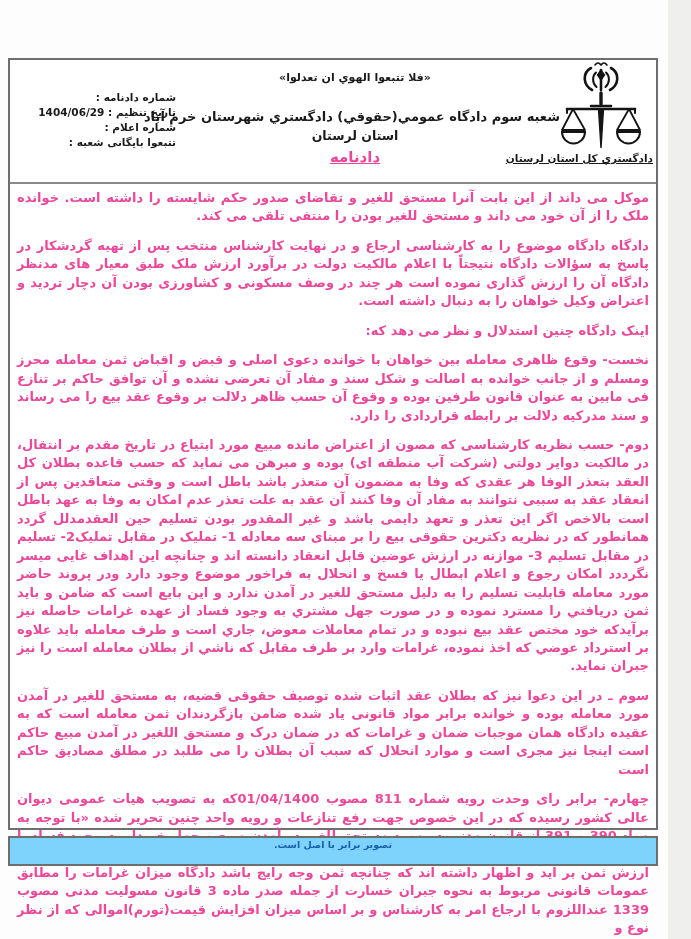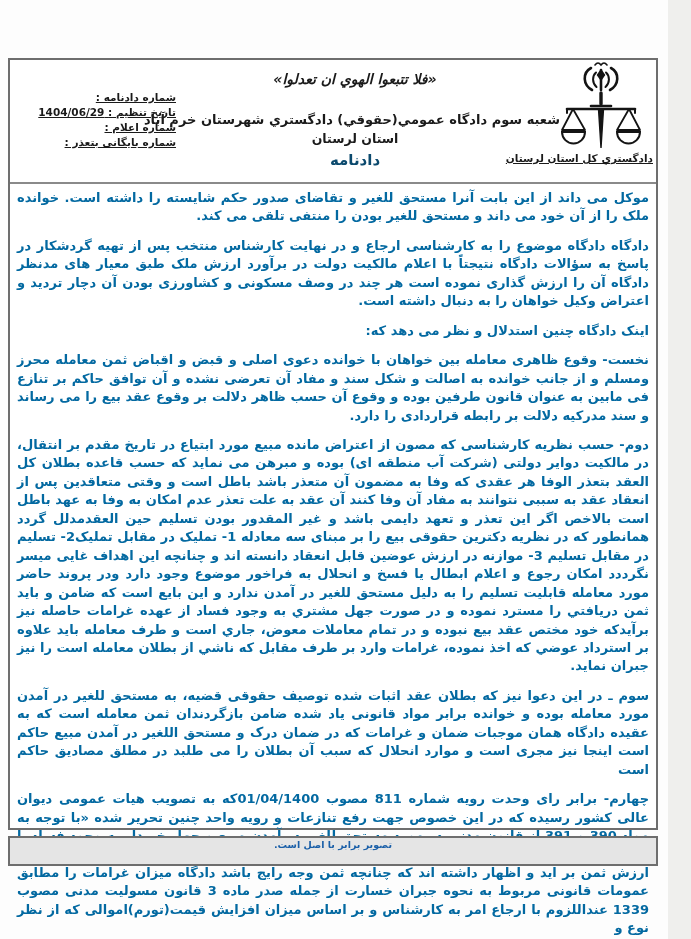--- a/index.html
+++ b/index.html
@@ -11,40 +11,40 @@
   .doc-frame{
     position:absolute;left:8px;top:58px;width:650px;height:772px;
     border:2px solid #6e6e6e;background:#ffffff;direction:rtl;box-sizing:border-box;
   }
   
   .header{position:relative;height:122px;border-bottom:2px solid #8a8a8a;}
   .emblem{position:absolute;right:3px;top:2px;width:104px;text-align:center;}
   .emblem svg{display:block;margin:0 auto;}
   .emblem-caption{font-size:10.5px;font-weight:bold;color:#1a1a1a;white-space:nowrap;text-decoration:underline;}
   .center-col{position:absolute;left:140px;top:11px;width:410px;text-align:center;color:#1a1a1a;}
-  .quote{font-size:14px;font-weight:bold;font-style:italic;}
+  .quote{font-size:11px;font-weight:bold;}
   .court-line1{font-size:13px;font-weight:bold;margin-top:25px;white-space:nowrap;}
   .court-line2{font-size:12.5px;font-weight:bold;margin-top:4px;}
   .doc-type{font-size:15px;font-weight:bold;margin-top:5px;}
   .meta{
     position:absolute;left:46px;top:30px;width:120px;
     font-size:10.5px;font-weight:bold;text-align:right;color:#1a1a1a;
   }
-  .meta-row{line-height:15px;white-space:nowrap;text-decoration:underline;}
+  .meta-row{line-height:15px;white-space:nowrap;}
   .meta-val{direction:ltr;unicode-bidi:embed;}
   
   .body-text{
-    padding:5px 7px 0 7px;text-align:justify;color:#0369a1;
+    padding:5px 7px 0 7px;text-align:justify;color:#ec4899;
     font-size:13px;font-weight:600;line-height:1.42;
   }
   .body-text p{margin:0 0 11px 0;}
   
   .footer-box{
     position:absolute;left:8px;top:836px;width:650px;height:30px;
-    border:2px solid #6e6e6e;background:#e5e5e5;text-align:center;
+    border:2px solid #6e6e6e;background:#7dd3fc;text-align:center;
     direction:rtl;box-sizing:border-box;
   }
   .cert-line{font-size:9.5px;font-weight:bold;margin-top:1px;}
   .address-line{font-size:10.5px;font-weight:bold;color:#111;margin-top:1px;}
 </style>
 </head>
 <body>
 
 <div class="canvas">
   <div class="side-strip"></div>
@@ -82,38 +82,38 @@
             </g>
           </svg>
         </span>
         <div class="emblem-caption">دادگستري کل استان لرستان</div>
       </div>
 
       <div class="center-col">
         <div class="quote">«فلا تتبعوا الهوي ان تعدلوا»</div>
         <div class="court-line1">شعبه سوم دادگاه عمومي(حقوقي) دادگستري شهرستان خرم آباد</div>
         <div class="court-line2">استان لرستان</div>
-        <div class="doc-type" style="color:#0c4a6e;">دادنامه</div>
+        <div class="doc-type" style="color:#ec4899;text-decoration:underline;">دادنامه</div>
       </div>
 
       <div class="meta">
           <div class="meta-row">
           <span>شماره دادنامه :</span>
           <span class="meta-val"></span>
         </div>
           <div class="meta-row">
           <span>تاریخ تنظیم :</span>
           <span class="meta-val">1404/06/29</span>
         </div>
           <div class="meta-row">
           <span>شماره اعلام :</span>
           <span class="meta-val"></span>
         </div>
           <div class="meta-row">
-          <span>شماره بایگانی بتعذر :</span>
+          <span>تتبعوا بایگانی شعبه :</span>
           <span class="meta-val"></span>
         </div>
         </div>
     </div>
 
     <div class="body-text">
         <p>موکل می داند  از این بابت آنرا مستحق للغیر و تقاضای صدور حکم شایسته را داشته است. خوانده ملک را از آن خود می داند و مستحق للغیر بودن را منتفی تلقی می کند.</p>
         <p>دادگاه دادگاه موضوع را به کارشناسی ارجاع و در نهایت کارشناس منتخب پس از تهیه گردشکار در پاسخ به سؤالات دادگاه نتیجتاً با اعلام مالکیت دولت در برآورد ارزش ملک طبق معیار های مدنظر دادگاه آن را ارزش گذاری نموده است هر چند در وصف مسکونی و کشاورزی بودن آن دچار تردید و اعتراض وکیل خواهان را به دنبال داشته است.</p>
         <p>اینک دادگاه چنین استدلال و نظر می دهد که:</p>
         <p>نخست- وقوع ظاهری  معامله بین خواهان  با خوانده دعوی اصلی و قبض و اقباض ثمن معامله محرز ومسلم و از جانب خوانده به اصالت و شکل سند و مفاد آن تعرضی نشده و آن توافق حاکم بر تنازع فی مابین به عنوان قانون طرفین بوده و وقوع آن حسب  ظاهر  دلالت بر وقوع عقد بیع را می رساند  و سند مدرکیه دلالت بر رابطه قراردادی را دارد.</p>

